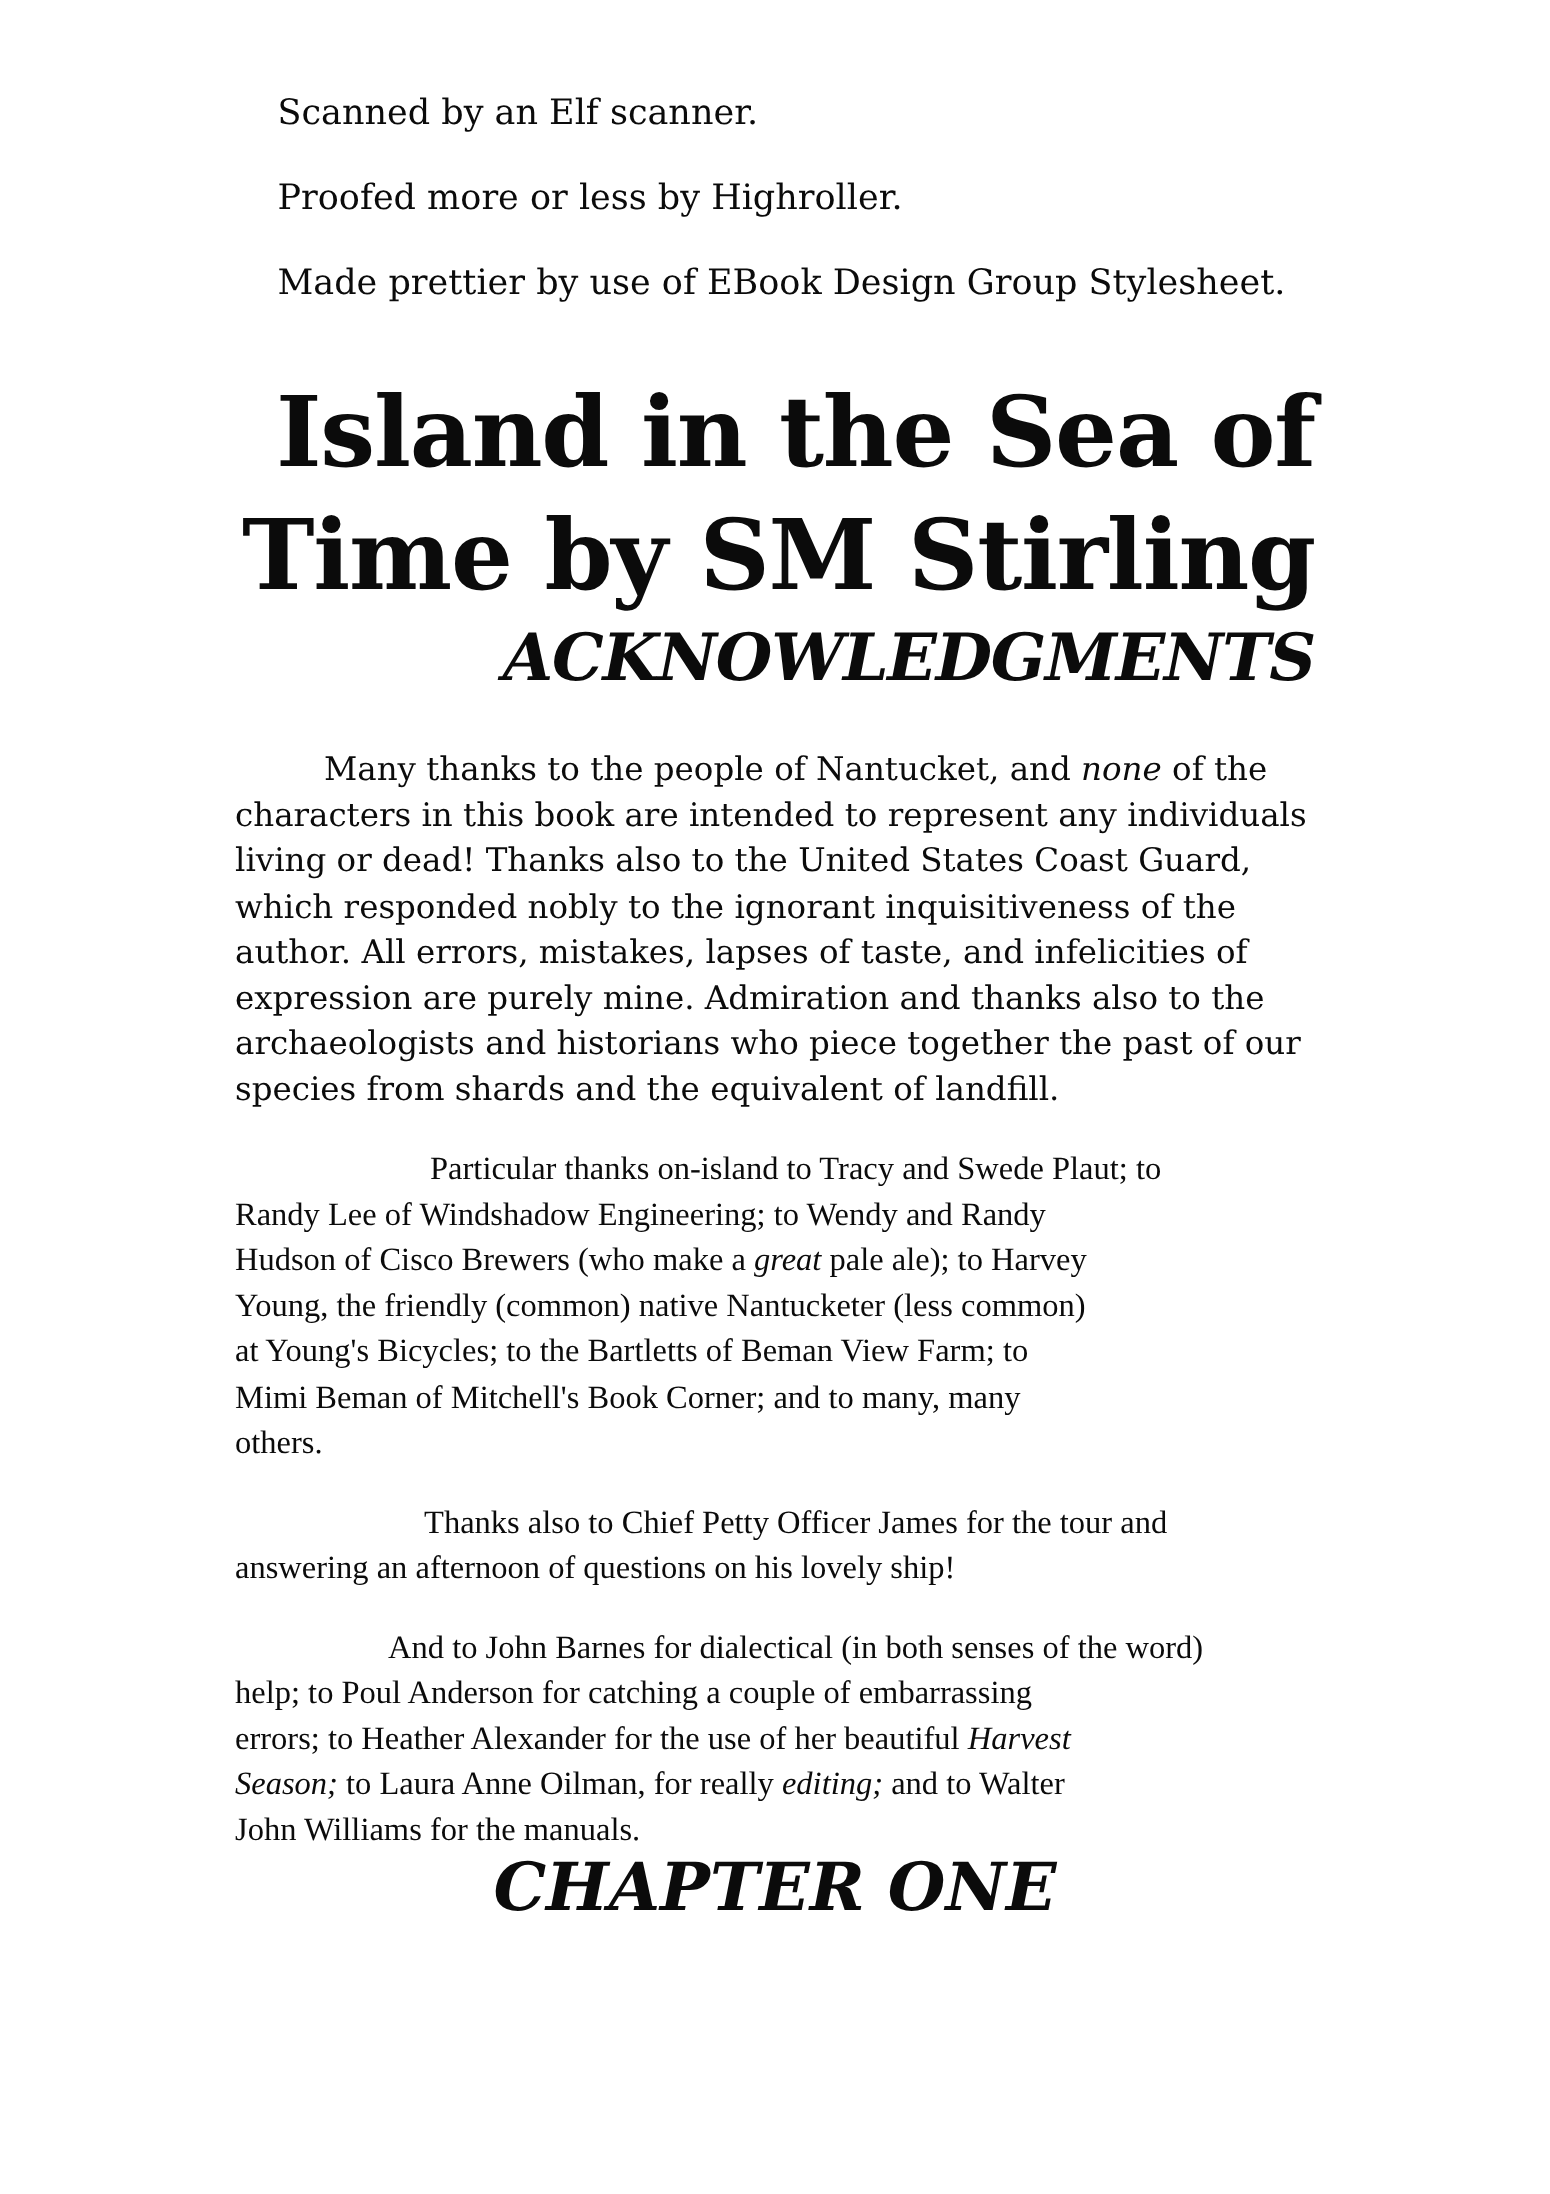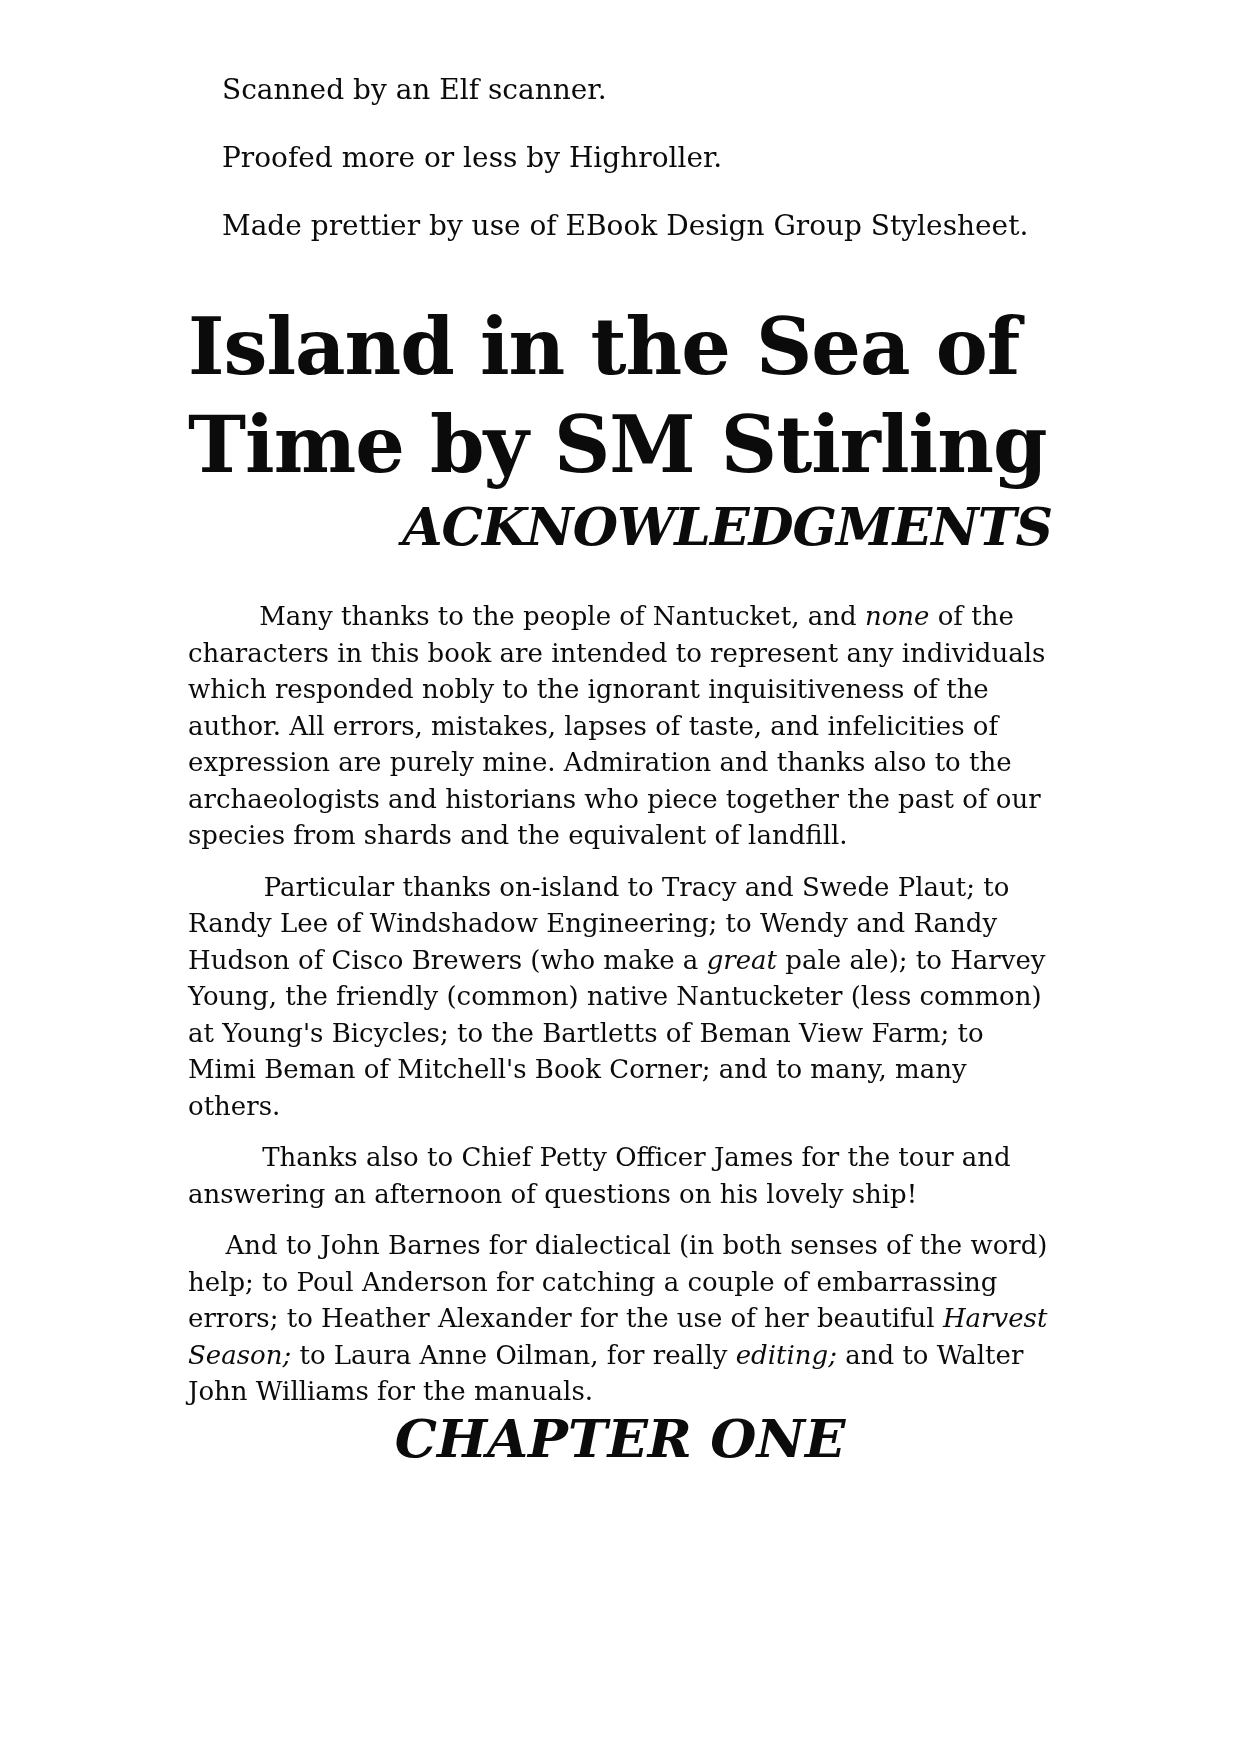--- a/index.html
+++ b/index.html
@@ -21,35 +21,35 @@
     line-height: 36px;
     text-indent: 34px;
     white-space: nowrap;
     margin: 0 0 32px 0;
   }
   h1.book-title {
     font-size: 78px;
     line-height: 98px;
     font-weight: bold;
     letter-spacing: -1px;
-    text-align: left;
+    text-align: right;
     margin: 54px 0 0 0;
   }
   h1.book-title .title-line { display: block; white-space: nowrap; }
   h2.section-heading {
     font-size: 52px;
     line-height: 62px;
     font-weight: bold;
     font-style: italic;
     text-align: right;
     margin: 2px 0 40px 0;
     letter-spacing: -1px;
   }
   .para { margin: 0; }
-  .para + .para { margin-top: 15px; }
+  .para + .para { margin-top: 27px; font-family: Liberation Serif, serif; }
   .line {
     font-size: 26px;
     line-height: 36.5px;
     white-space: nowrap;
   }
   .line.first { text-indent: 33px; text-align: center; }
   .line em { font-style: italic; }
   h3.chapter-heading {
     font-size: 53px;
     line-height: 64px;
@@ -75,20 +75,21 @@
         <span class="title-line">Island in the Sea of</span>
         <span class="title-line">Time by SM Stirling</span>
       </h1>
 
     <h2 class="section-heading">ACKNOWLEDGMENTS</h2>
 
     <div>
         <div class="para">
           <div class="line first"><span>Many thanks to the people of Nantucket, and </span><em>none</em><span> of the</span></div>
           <div class="line"><span>characters in this book are intended to represent any individuals</span></div>
+          <div class="line"><span>living or dead! Thanks also to the United States Coast Guard,</span></div>
           <div class="line"><span>which responded nobly to the ignorant inquisitiveness of the</span></div>
           <div class="line"><span>author. All errors, mistakes, lapses of taste, and infelicities of</span></div>
           <div class="line"><span>expression are purely mine. Admiration and thanks also to the</span></div>
           <div class="line"><span>archaeologists and historians who piece together the past of our</span></div>
           <div class="line"><span>species from shards and the equivalent of landfill.</span></div>
         </div>
         <div class="para">
           <div class="line first"><span>Particular thanks on-island to Tracy and Swede Plaut; to</span></div>
           <div class="line"><span>Randy Lee of Windshadow Engineering; to Wendy and Randy</span></div>
           <div class="line"><span>Hudson of Cisco Brewers (who make a </span><em>great</em><span> pale ale); to Harvey</span></div>

